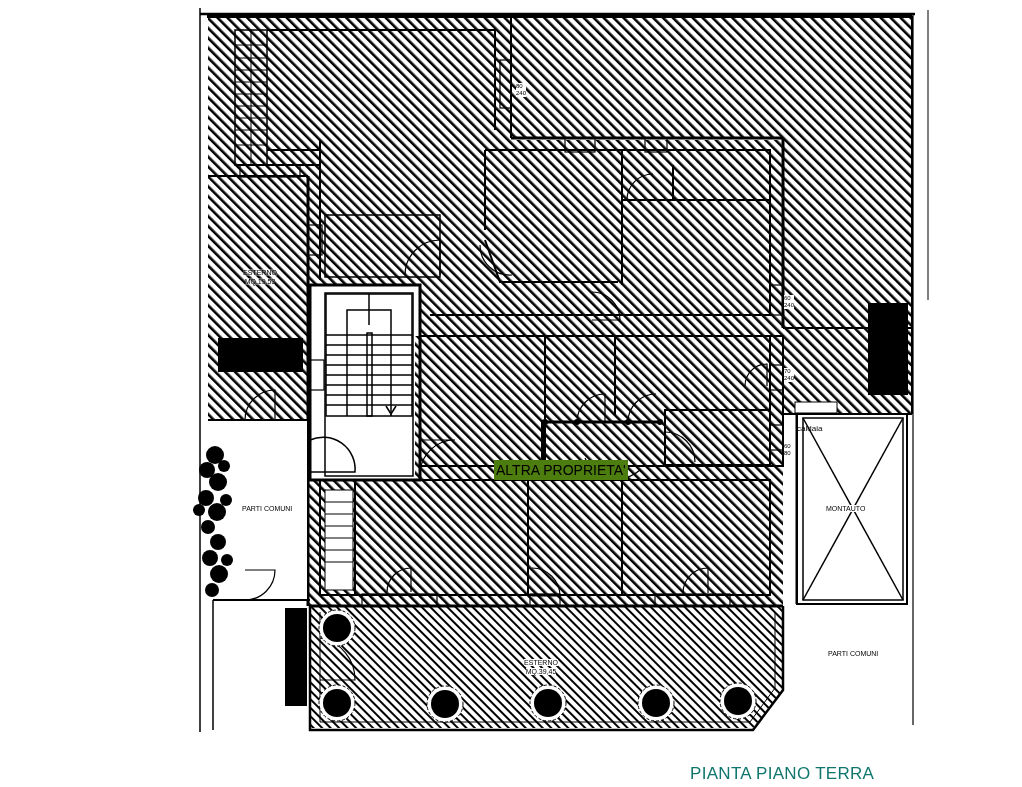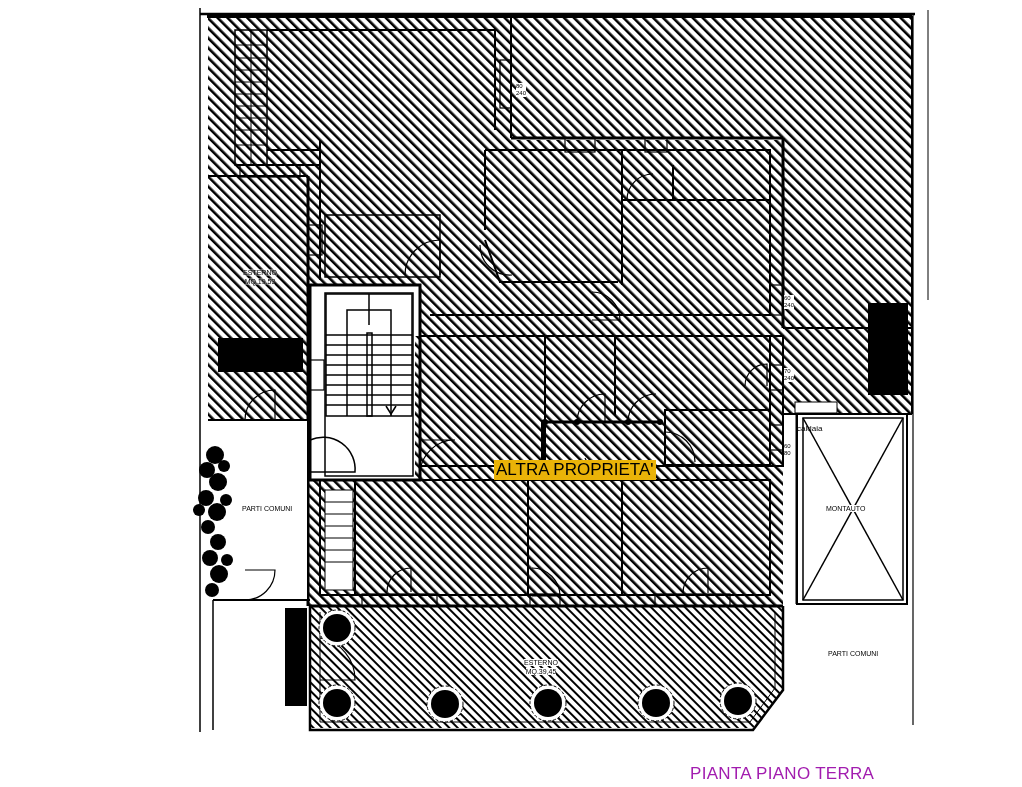--- a/index.html
+++ b/index.html
@@ -1,18 +1,18 @@
 <!DOCTYPE html>
 <html><head>
 <meta charset="utf-8">
 <style>
   html, body { margin: 0; padding: 0; background: #ffffff; }
   body { width: 1022px; height: 787px; position: relative; overflow: hidden; font-family: "Liberation Sans", sans-serif; }
   #plan { position: absolute; left: 0; top: 0; width: 1022px; height: 787px; }
-  .title-text { position: absolute; left: 690px; top: 764px; font-size: 17px; color: #a21caf; font-family: "Liberation Sans", sans-serif; letter-spacing: 0.3px; }
+  .title-text { position: absolute; left: 690px; top: 764px; font-size: 17px; color: #0f766e; font-family: "Liberation Sans", sans-serif; letter-spacing: 0.3px; }
 </style>
 </head>
 <body>
 
 <svg id="plan" viewBox="0 0 1022 787" xmlns="http://www.w3.org/2000/svg">
   <defs>
     <pattern id="hatch" patternUnits="userSpaceOnUse" width="7" height="7" patternTransform="rotate(-45)">
       <rect width="7" height="7" fill="#fff"></rect>
       <rect x="0" y="0" width="2.6" height="7" fill="#000"></rect>
     </pattern>
@@ -250,21 +250,21 @@
 
   <rect x="795" y="402" width="42" height="11" fill="#fff" stroke="#000" stroke-width="1"></rect>
 </svg>
 
 <div>
   <div style="position:absolute;left:238px;top:268px;width:44px;text-align:center;font-size:7px;line-height:9px;">
     <span style="background:rgba(255,255,255,0.35)">ESTERNO</span><br>
     <span style="background:rgba(255,255,255,0.35)">MQ.19,53</span>
   </div>
 
-  <div style="position:absolute;left:494px;top:460px;font-size:17px;line-height:20px;background:#eab308;padding:0 2px;">
+  <div style="position:absolute;left:494px;top:460px;font-size:14px;line-height:20px;background:#4d7c0f;padding:0 2px;">
     <span>ALTRA PROPRIETA'</span>
   </div>
 
   <div style="position:absolute;left:797px;top:403px;font-size:8px;line-height:9px;margin-top:21px;">
     <span>caldaia</span>
   </div>
 
   <div style="position:absolute;left:826px;top:505px;font-size:7px;background:#fff;">
     <span>MONTAUTO</span>
   </div>

